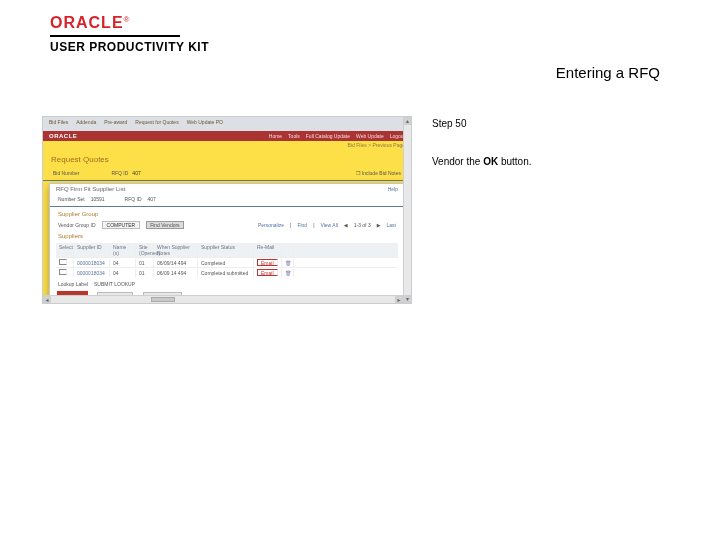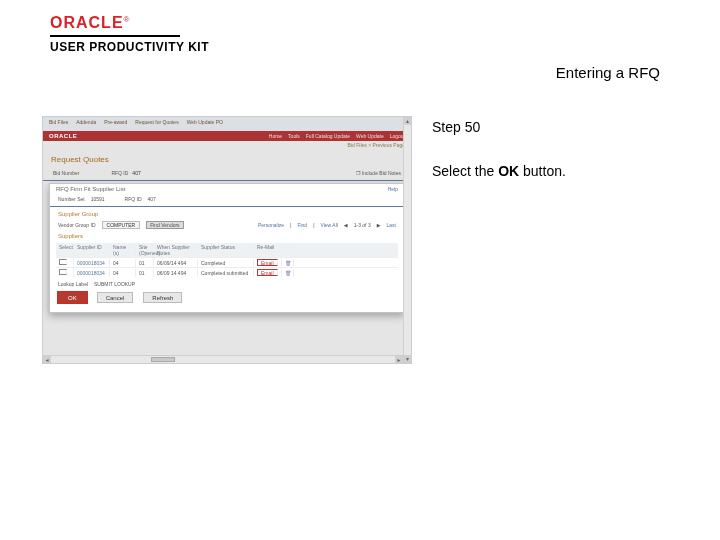--- a/index.html
+++ b/index.html
@@ -10,22 +10,22 @@
   .hdr { position: absolute; top: 14px; left: 0; right: 0; height: 44px; padding-left: 12px; }
   .logo { position: absolute; left: 50px; top: 0; }
   .logo .oracle { color: #d8232a; font-weight: bold; font-size: 16px; letter-spacing: 1px; }
   .logo .rm { font-size: 8px; vertical-align: super; color:#d8232a; }
   .logo .bar { height: 2px; background: #000; width: 130px; margin: 3px 0; }
   .logo .upk { font-size: 12px; letter-spacing: .5px; color:#000; font-weight:bold;}
   .title { position: absolute; right: 60px; top: 4px; font-size: 15px; color:#000;margin-top:46px; }
 
   
   .page { position: absolute; top: 116px; left: 42px; right: 42px; height: 280px; display: flex; }
-  .screenshot { flex: 0 0 370px; height: 248px; background: #e5e5e5; position: relative; overflow:hidden; font-size:5px; color:#555; border:1px solid #c9ccd0;}
-  .instr { flex: 1; padding-left: 20px; font-size: 14px; color:#000; line-height:1.6;}
+  .screenshot { flex: 0 0 370px; height: 188px; background: #fde047; position: relative; overflow:hidden; font-size:5px; color:#555; border:1px solid #c9ccd0;}
+  .instr { flex: 1; padding-left: 20px; font-size: 10px; color:#000; line-height:1.6;}
   .instr .step { margin-bottom: 22px; }
   .instr .ok { font-weight: bold; }
 
   
   .app-top { height: 14px; background:#dcdfe3; display:flex; gap:8px; padding:2px 6px; font-size:5px; color:#6b573a;}
   .app-top span{white-space:nowrap;}
   .red-bar { height:10px; background:#a33; display:flex; align-items:center; justify-content:space-between; padding:0 6px;}
   .red-bar .ora{color:#fff; font-weight:bold; font-size:6px;letter-spacing:.5px;}
   .red-bar .tabs{display:flex; gap:6px; font-size:5px; color:#f3d9d9;}
   .crumb { height:10px; font-size:5px; color:#8a7a4a; text-align:right; padding:1px 6px;}
@@ -202,17 +202,17 @@
     <div class="scroll-h">
       <div class="arrow" style="left:0">◂</div>
       <div class="knob"></div>
       <div class="arrow" style="right:0">▸</div>
     </div>
   </div>
 
   <div class="instr">
     <div class="step">Step 50</div>
     <div>
-      <span>Select the </span><span class="ok">OK</span><span> button.</span>
+      <span>Vendor the </span><span class="ok">OK</span><span> button.</span>
     </div>
   </div>
 
 </div>
 
 </body></html>

